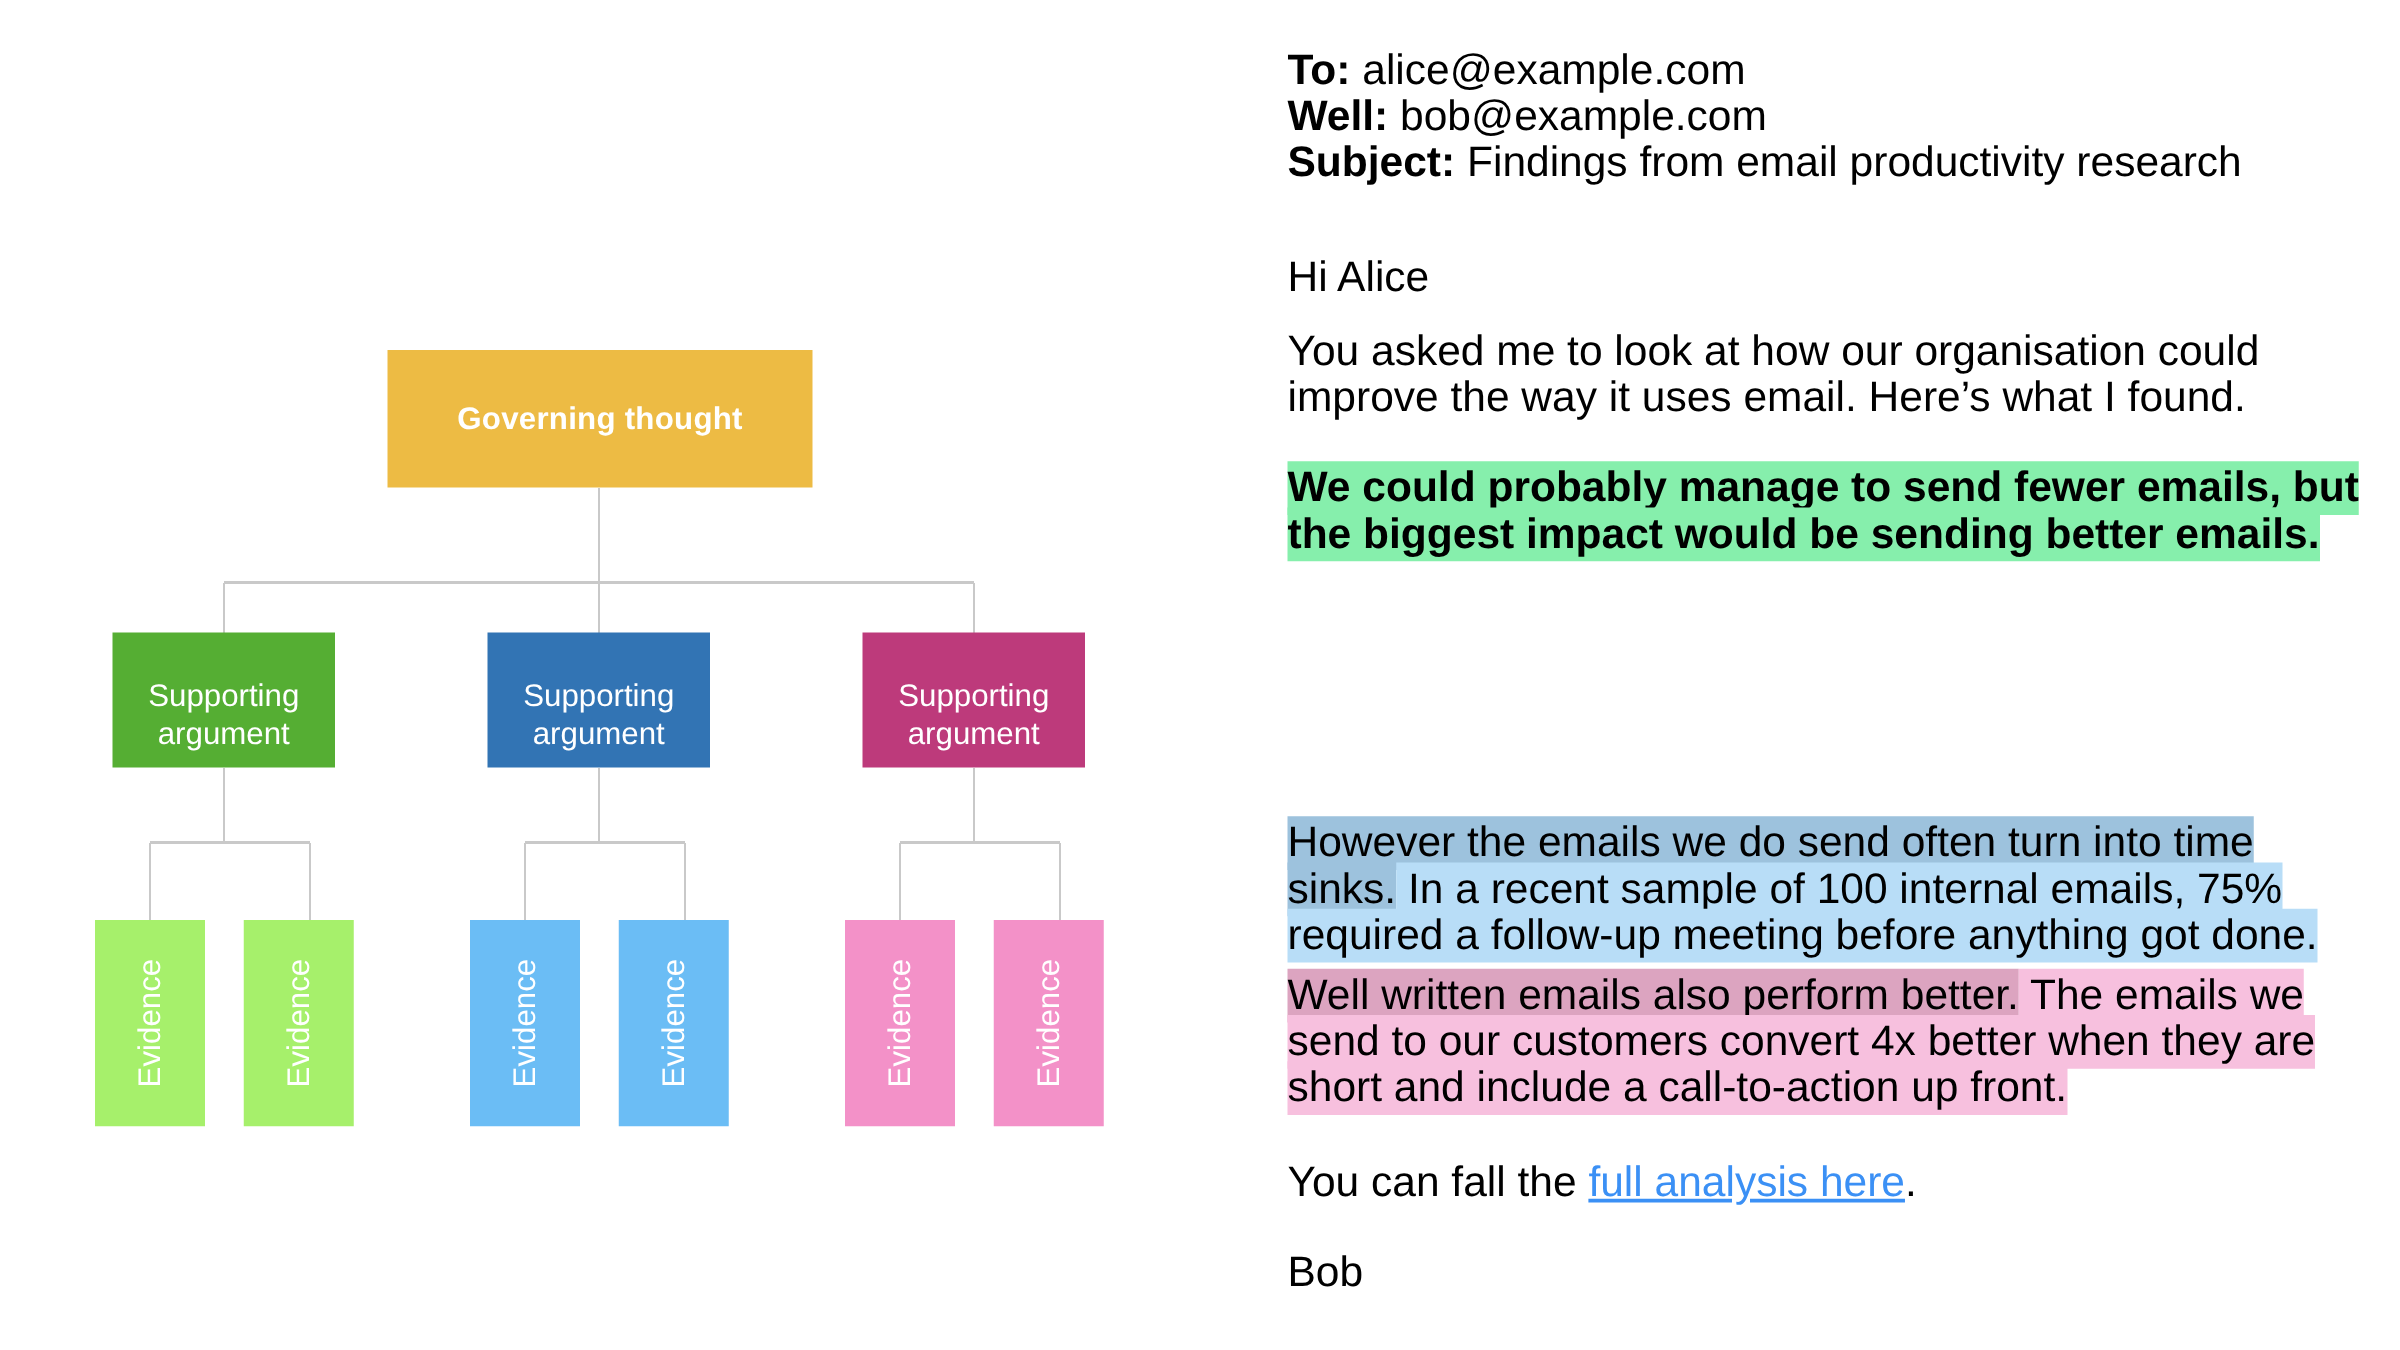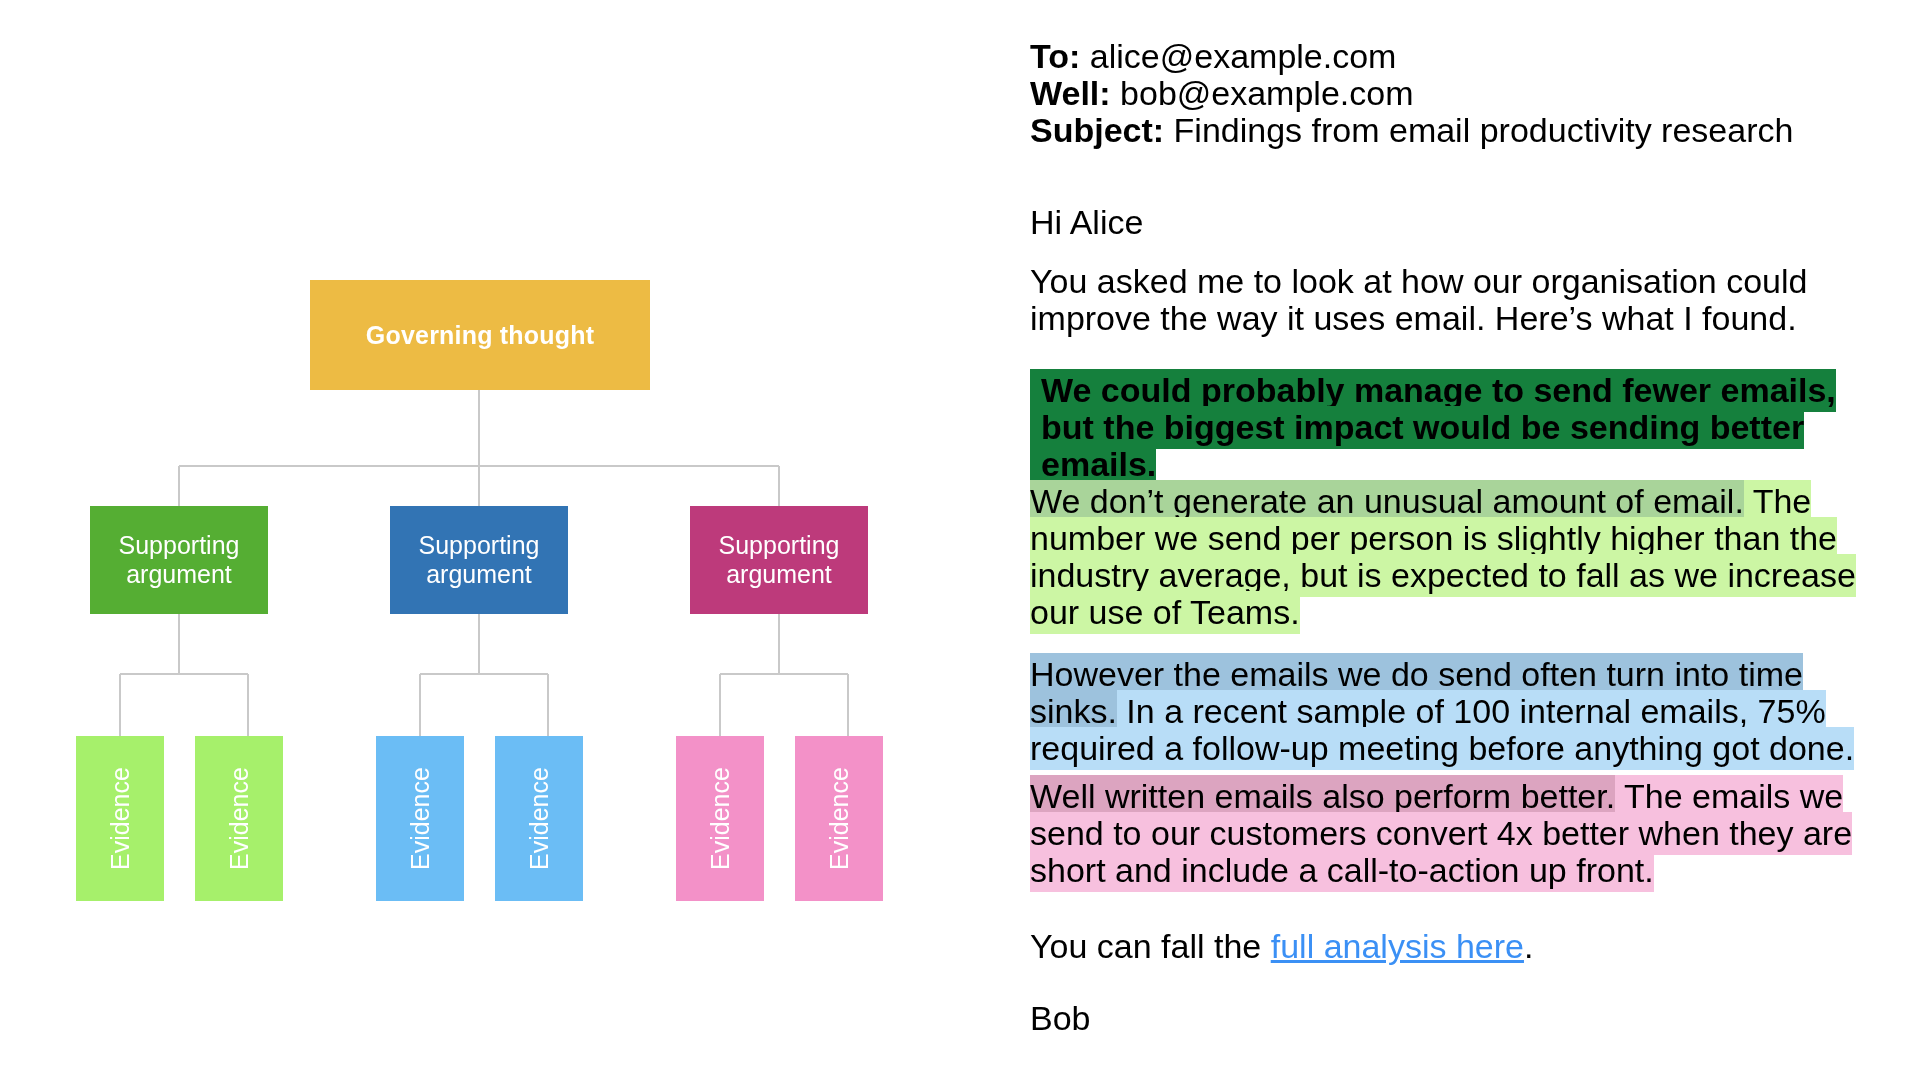--- a/index.html
+++ b/index.html
@@ -49,20 +49,21 @@
   .node-root {
     font-size: 25px;
     font-weight: bold;
     letter-spacing: 0.2px;
   }
   .node-arg {
     font-size: 25px;
     font-weight: normal;
     line-height: 1.18;
     padding: 12px 6px;
+    align-items: flex-end;
   }
   .node-ev {
     font-size: 25px;
     font-weight: normal;
   }
   .node-ev .vlabel {
     transform: rotate(-90deg);
     white-space: nowrap;
     display: inline-block;
   }
@@ -182,26 +183,23 @@
         <b>Subject:</b>
         <span>Findings from email productivity research</span>
       </div>
     </div>
 
     <div class="email-block" style="top:204px;">Hi Alice</div>
 
     <div class="email-block" style="top:263px;">You asked me to look at how our organisation could improve the way it uses email. Here’s what I found.</div>
 
     <div class="email-block" style="top:372px;">
-      <span class="hl bold" id="p1-key" style="background: #15803d; padding-left: 11px;">We could probably manage to send fewer emails, but the biggest impact would be sending better emails.</span><span class="hl bold" id="p1-rest" style="background: rgb(247, 220, 166);"></span>
-    </div>
-
-    <div class="email-block" style="top:483px;">
-      <span class="hl" id="p2-key" style="background: rgb(169, 212, 154);">We don’t generate an unusual amount of email.</span><span class="hl" id="p2-rest" style="background: rgb(204, 246, 164);"> The number we send per person is slightly higher than the industry average, but is expected to fall as we increase our use of Teams.</span>
-    </div>
+      <span class="hl bold" id="p1-key" style="background: #86efac;">We could probably manage to send fewer emails, but the biggest impact would be sending better emails.</span><span class="hl bold" id="p1-rest" style="background: rgb(247, 220, 166);"></span>
+    </div>
+
 
     <div class="email-block" style="top:656px;">
       <span class="hl" id="p3-key" style="background: rgb(157, 194, 221);">However the emails we do send often turn into time sinks.</span><span class="hl" id="p3-rest" style="background: rgb(184, 221, 247);"> In a recent sample of 100 internal emails, 75% required a follow-up meeting before anything got done.</span>
     </div>
 
     <div class="email-block" style="top:778px;">
       <span class="hl" id="p4-key" style="background: rgb(220, 164, 192);">Well written emails also perform better.</span><span class="hl" id="p4-rest" style="background: rgb(247, 192, 222);"> The emails we send to our customers convert 4x better when they are short and include a call-to-action up front.</span>
     </div>
 
     <div class="email-block" style="top:928px;">

